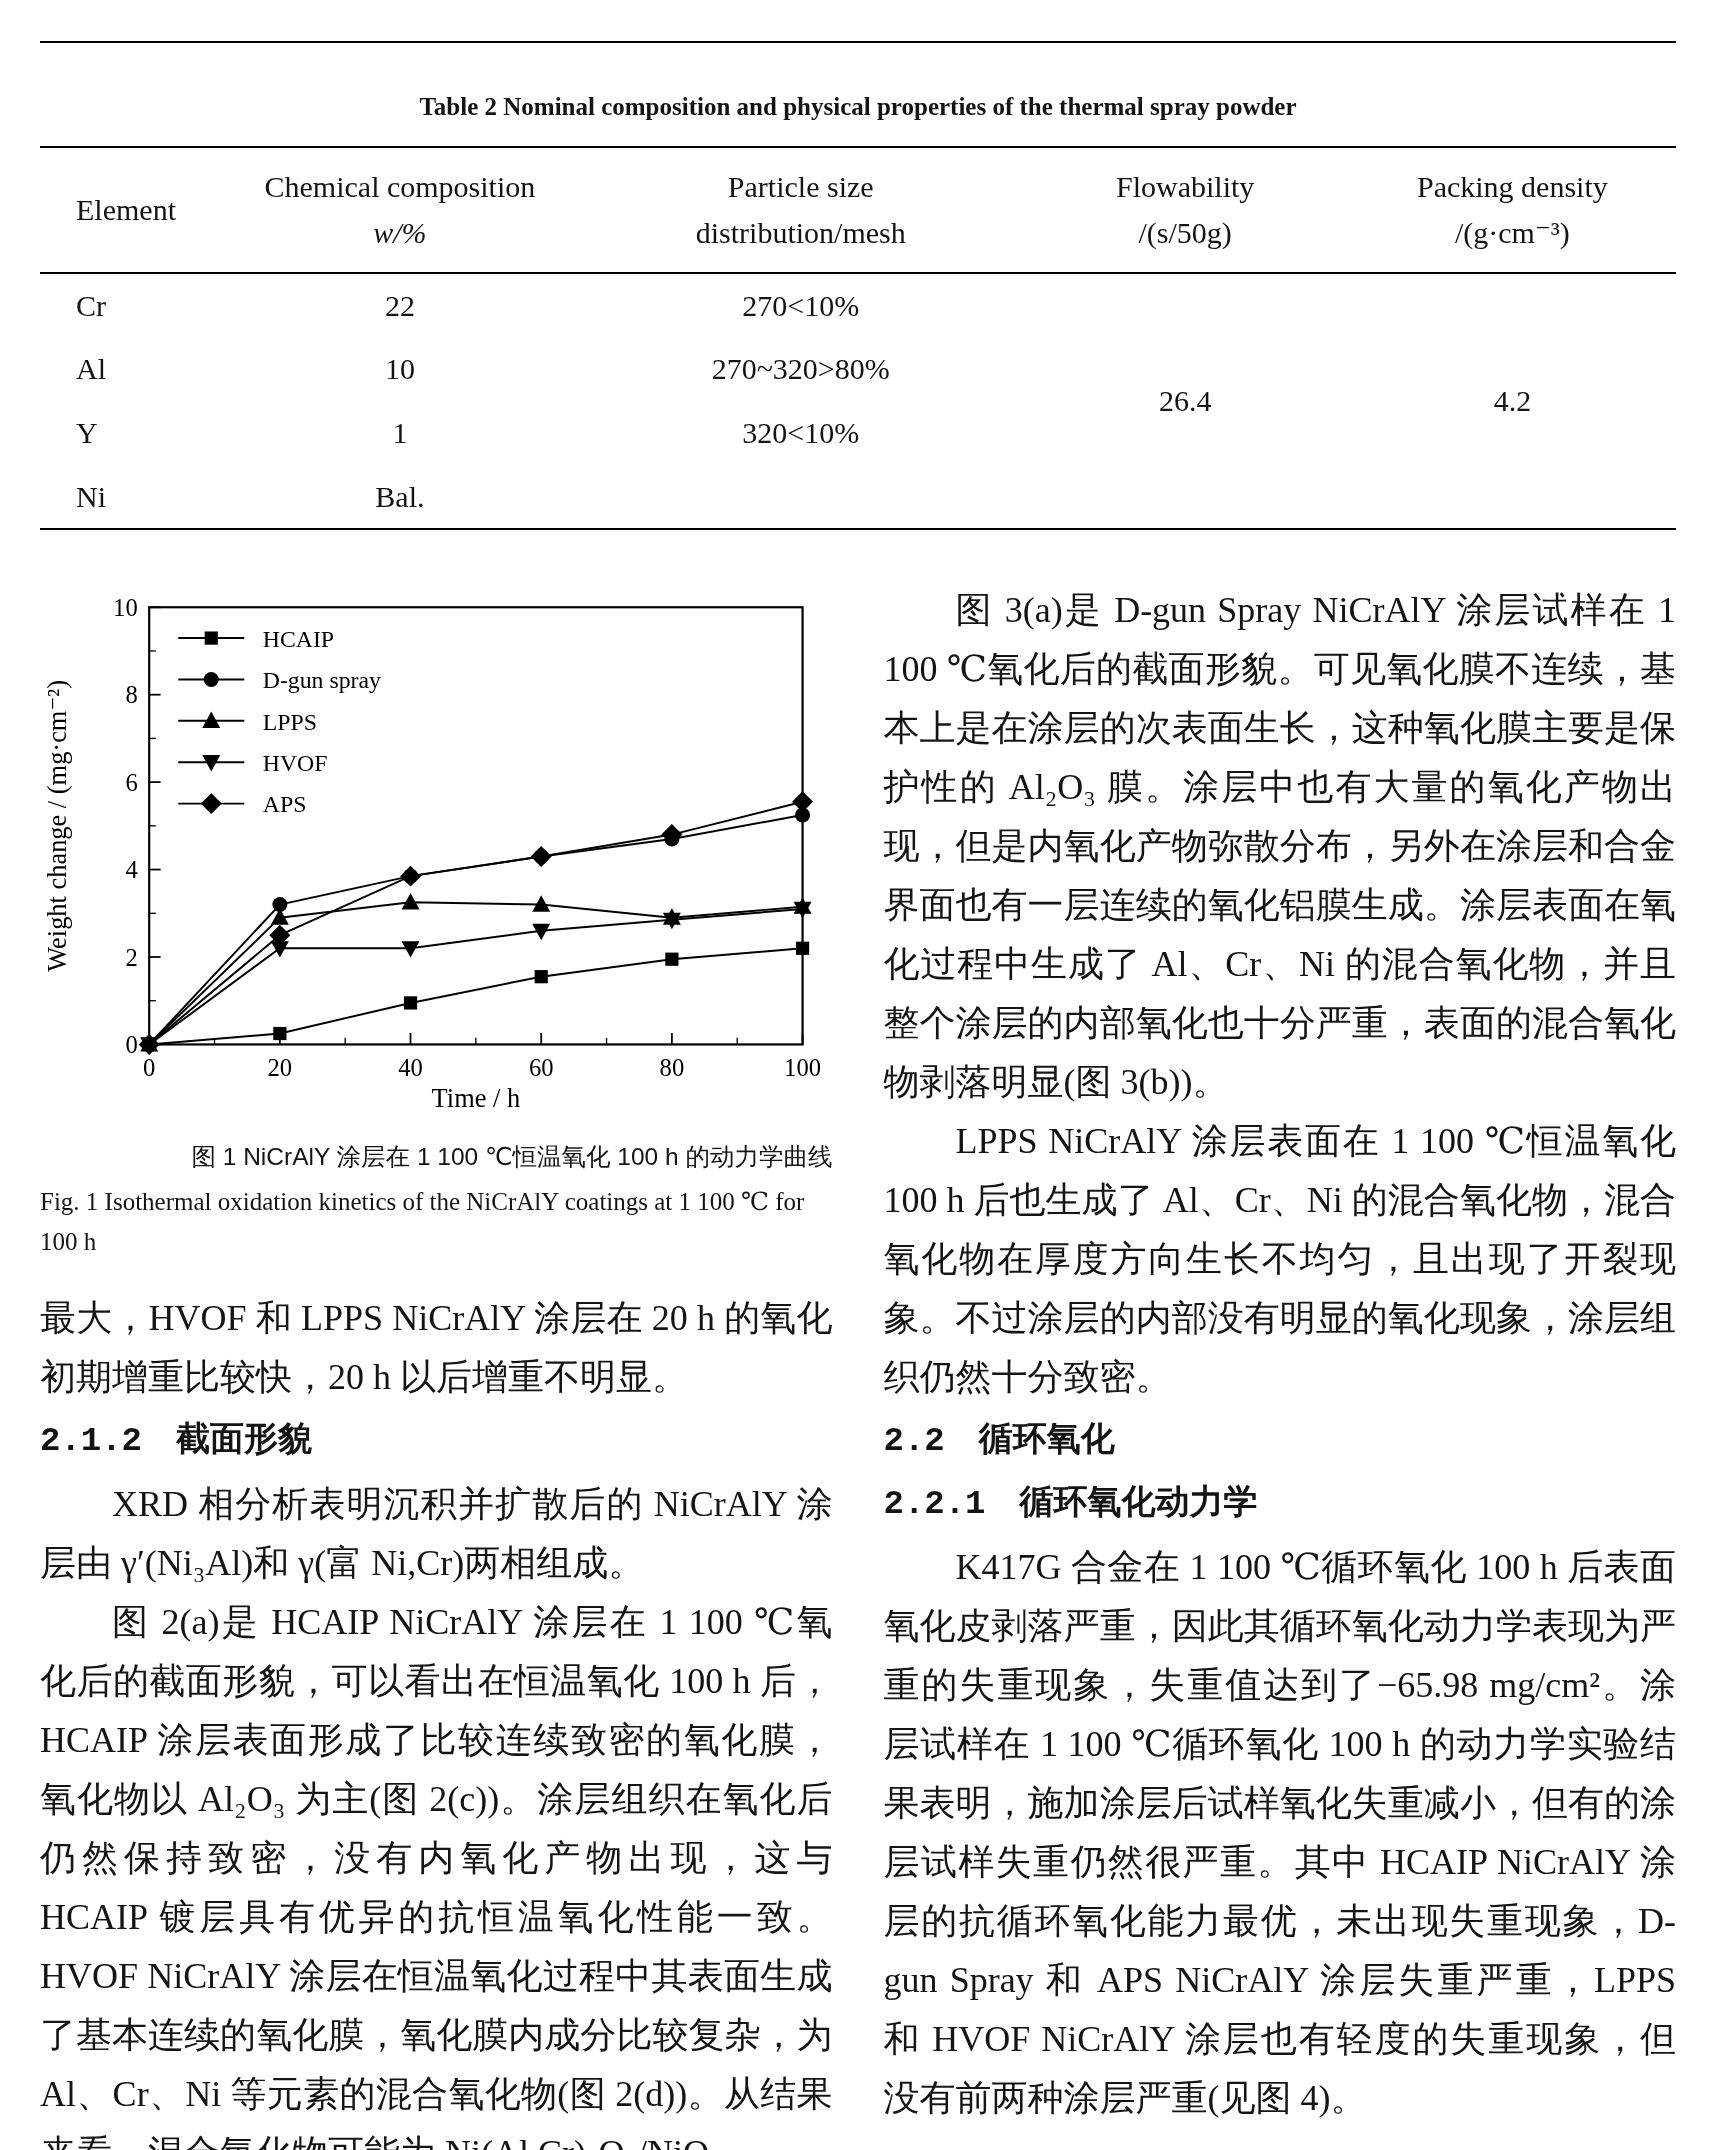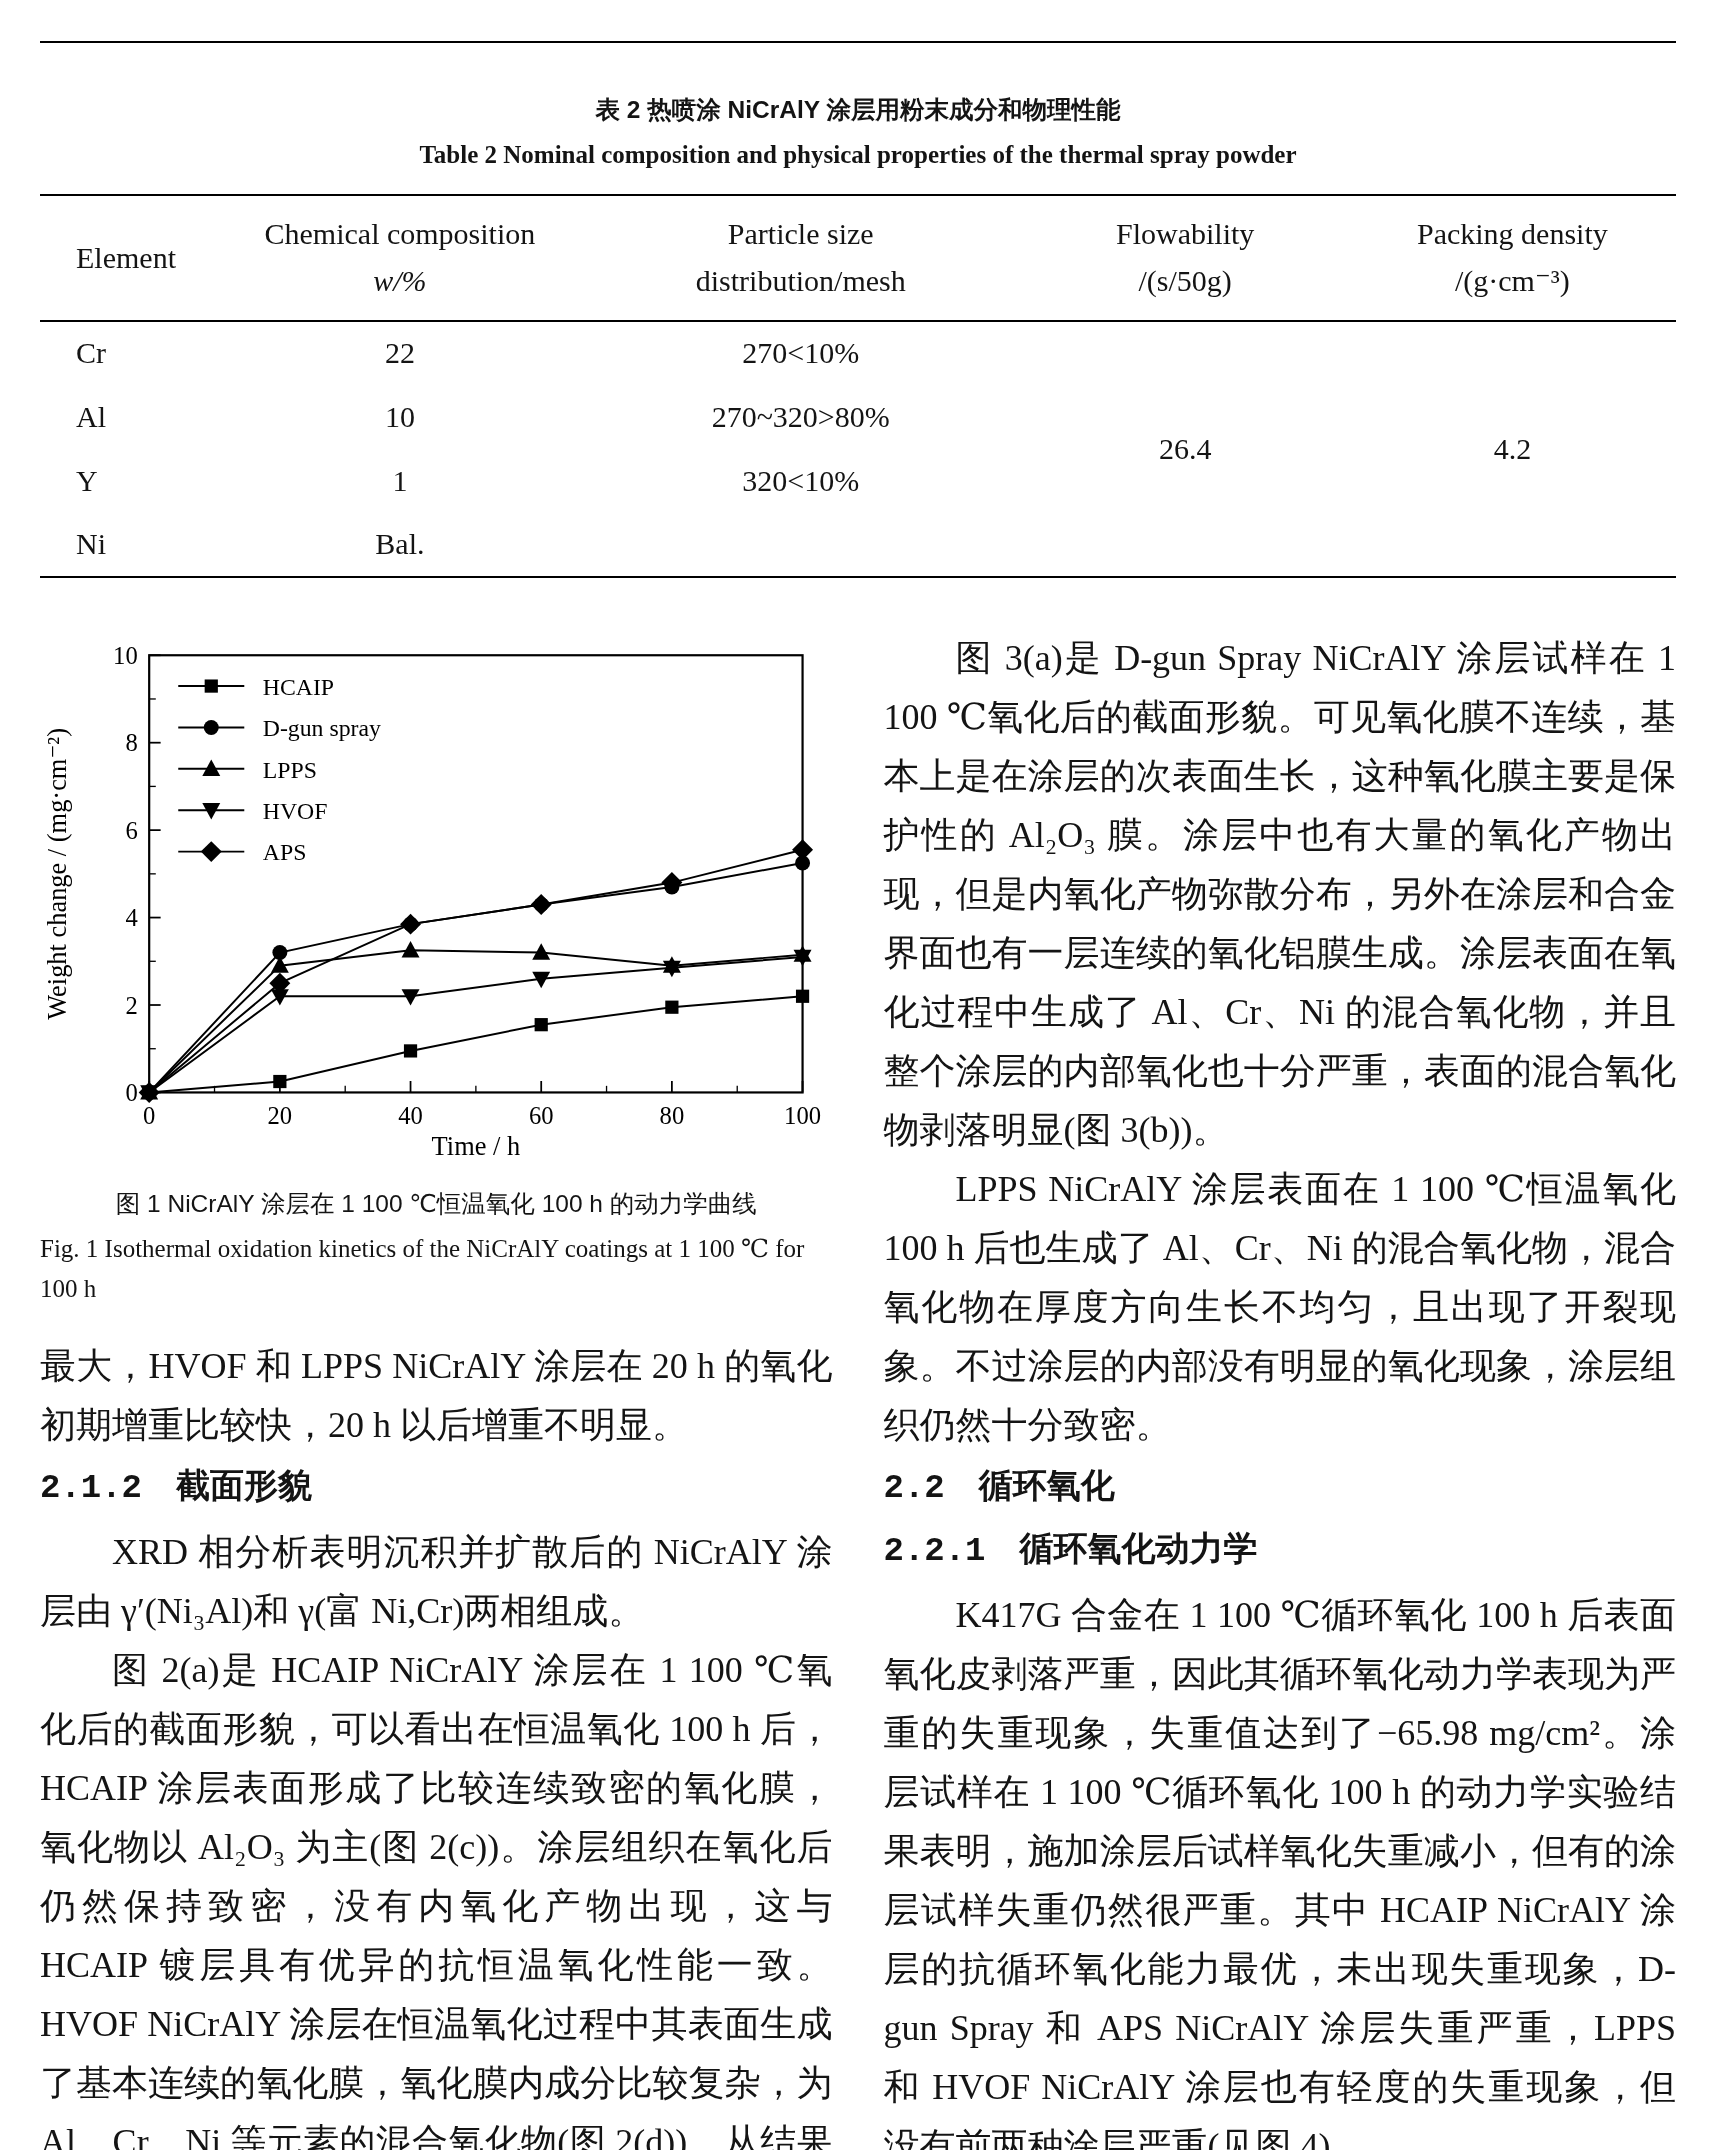--- a/index.html
+++ b/index.html
@@ -41,21 +41,21 @@
   .col-flow { width:20%; }
   .col-pack { width:20%; }
   .subline i { font-style:italic; }
 
   
   .columns { display:flex; gap:51px; margin-top:51px; }
   .col { flex:1 1 0; font-size:36px; line-height:59px; text-align:justify; }
 
   .figure { margin:6px 0 27.5px; }
   .chart-svg { width:100%; display:block; }
-  .fig-caption-zh { font-family:"Liberation Sans","DejaVu Sans",sans-serif; font-size:24.5px; line-height:40px; margin-top:14.6px; text-align:center; }
+  .fig-caption-zh { font-family:"Liberation Sans","DejaVu Sans",sans-serif; font-size:24.5px; line-height:40px; margin-top:14.6px; text-align:right; }
   .fig-caption-en { font-size:25px; line-height:40px; margin-top:5px; text-align:left; }
 
   .zh-para { }
   .indent { text-indent:2em; }
   .sec-heading {
     font-family:Liberation Mono, monospace; font-weight:bold;
     font-size:34px; line-height:59px; text-align:left; margin:4.3px 0;
   }
 
   
@@ -64,21 +64,20 @@
   .legend-label { font-size:54px; fill:#000; font-family:"Liberation Serif","DejaVu Serif",serif; }
 </style>
 </head>
 <body>
 
 <div class="page">
 
   <div class="header-rule"></div>
 
   <section class="table-section">
-    <div class="table-title-zh">表 2 热喷涂 NiCrAlY 涂层用粉末成分和物理性能</div>
     <div class="table-title-en">Table 2 Nominal composition and physical properties of the thermal spray powder</div>
 
     <table class="powder-table">
       <thead>
         <tr>
           <th class="col-element">
             <div class="subline">Element</div>
           </th>
           <th class="col-composition">
             <div class="subline">Chemical composition</div>

